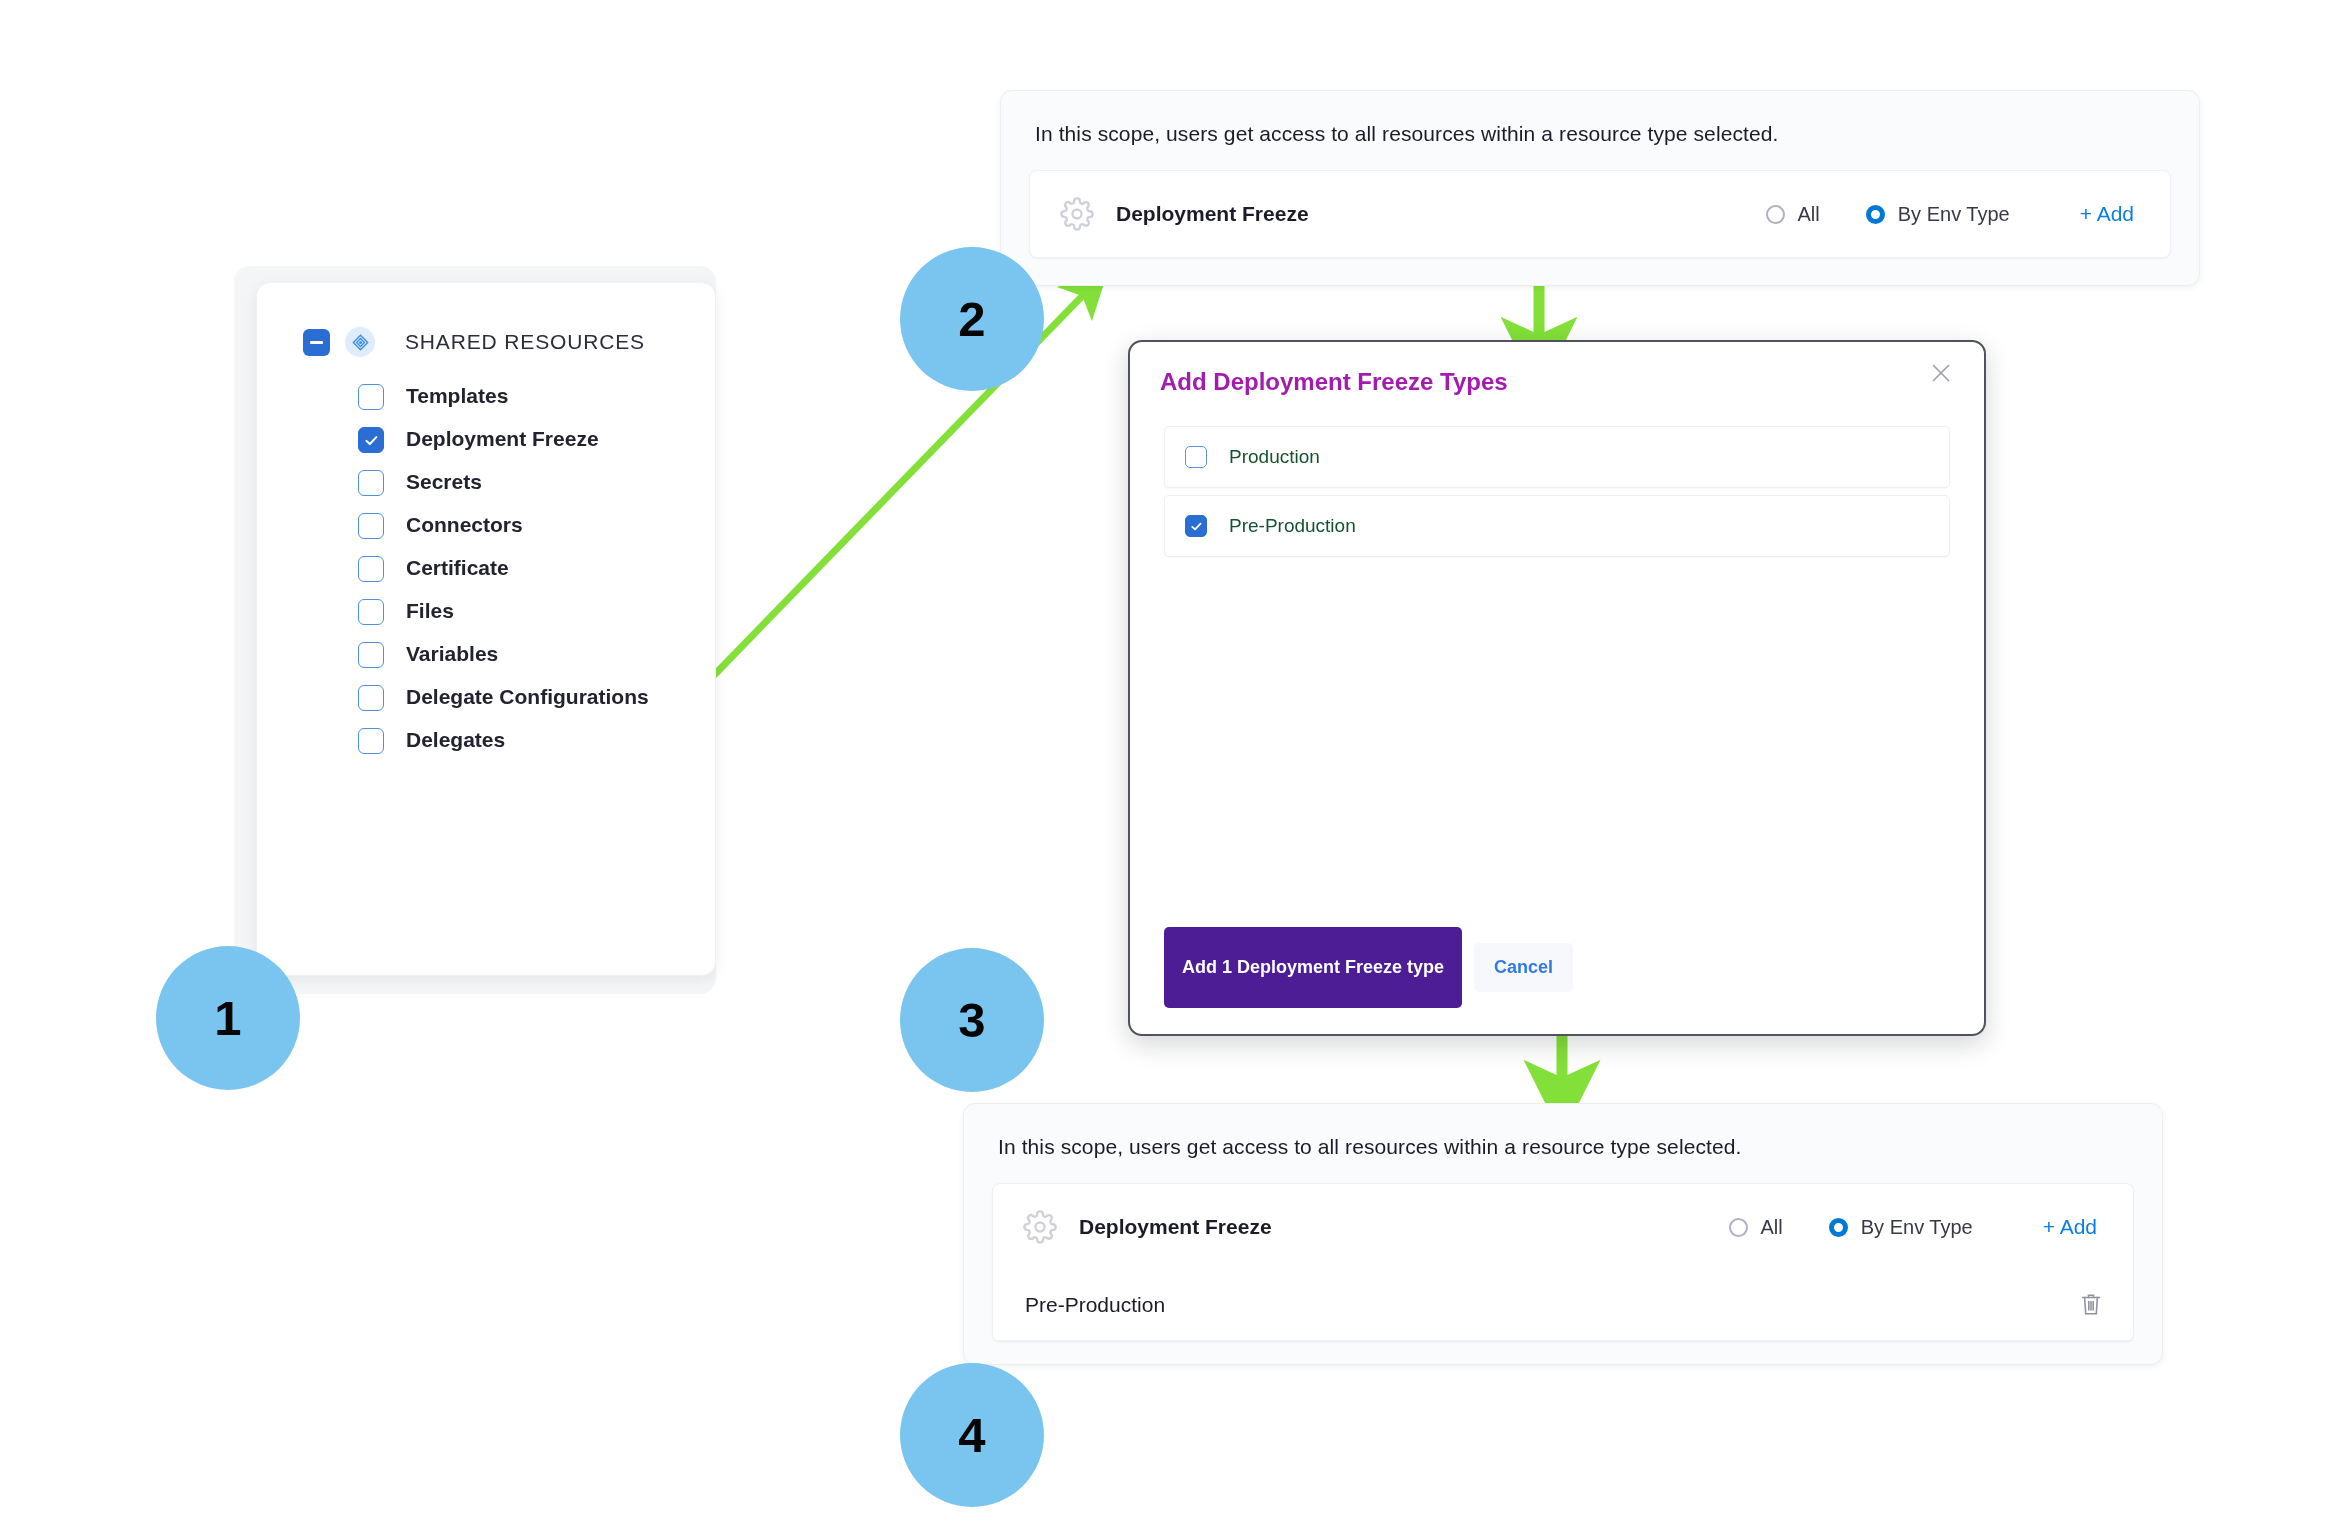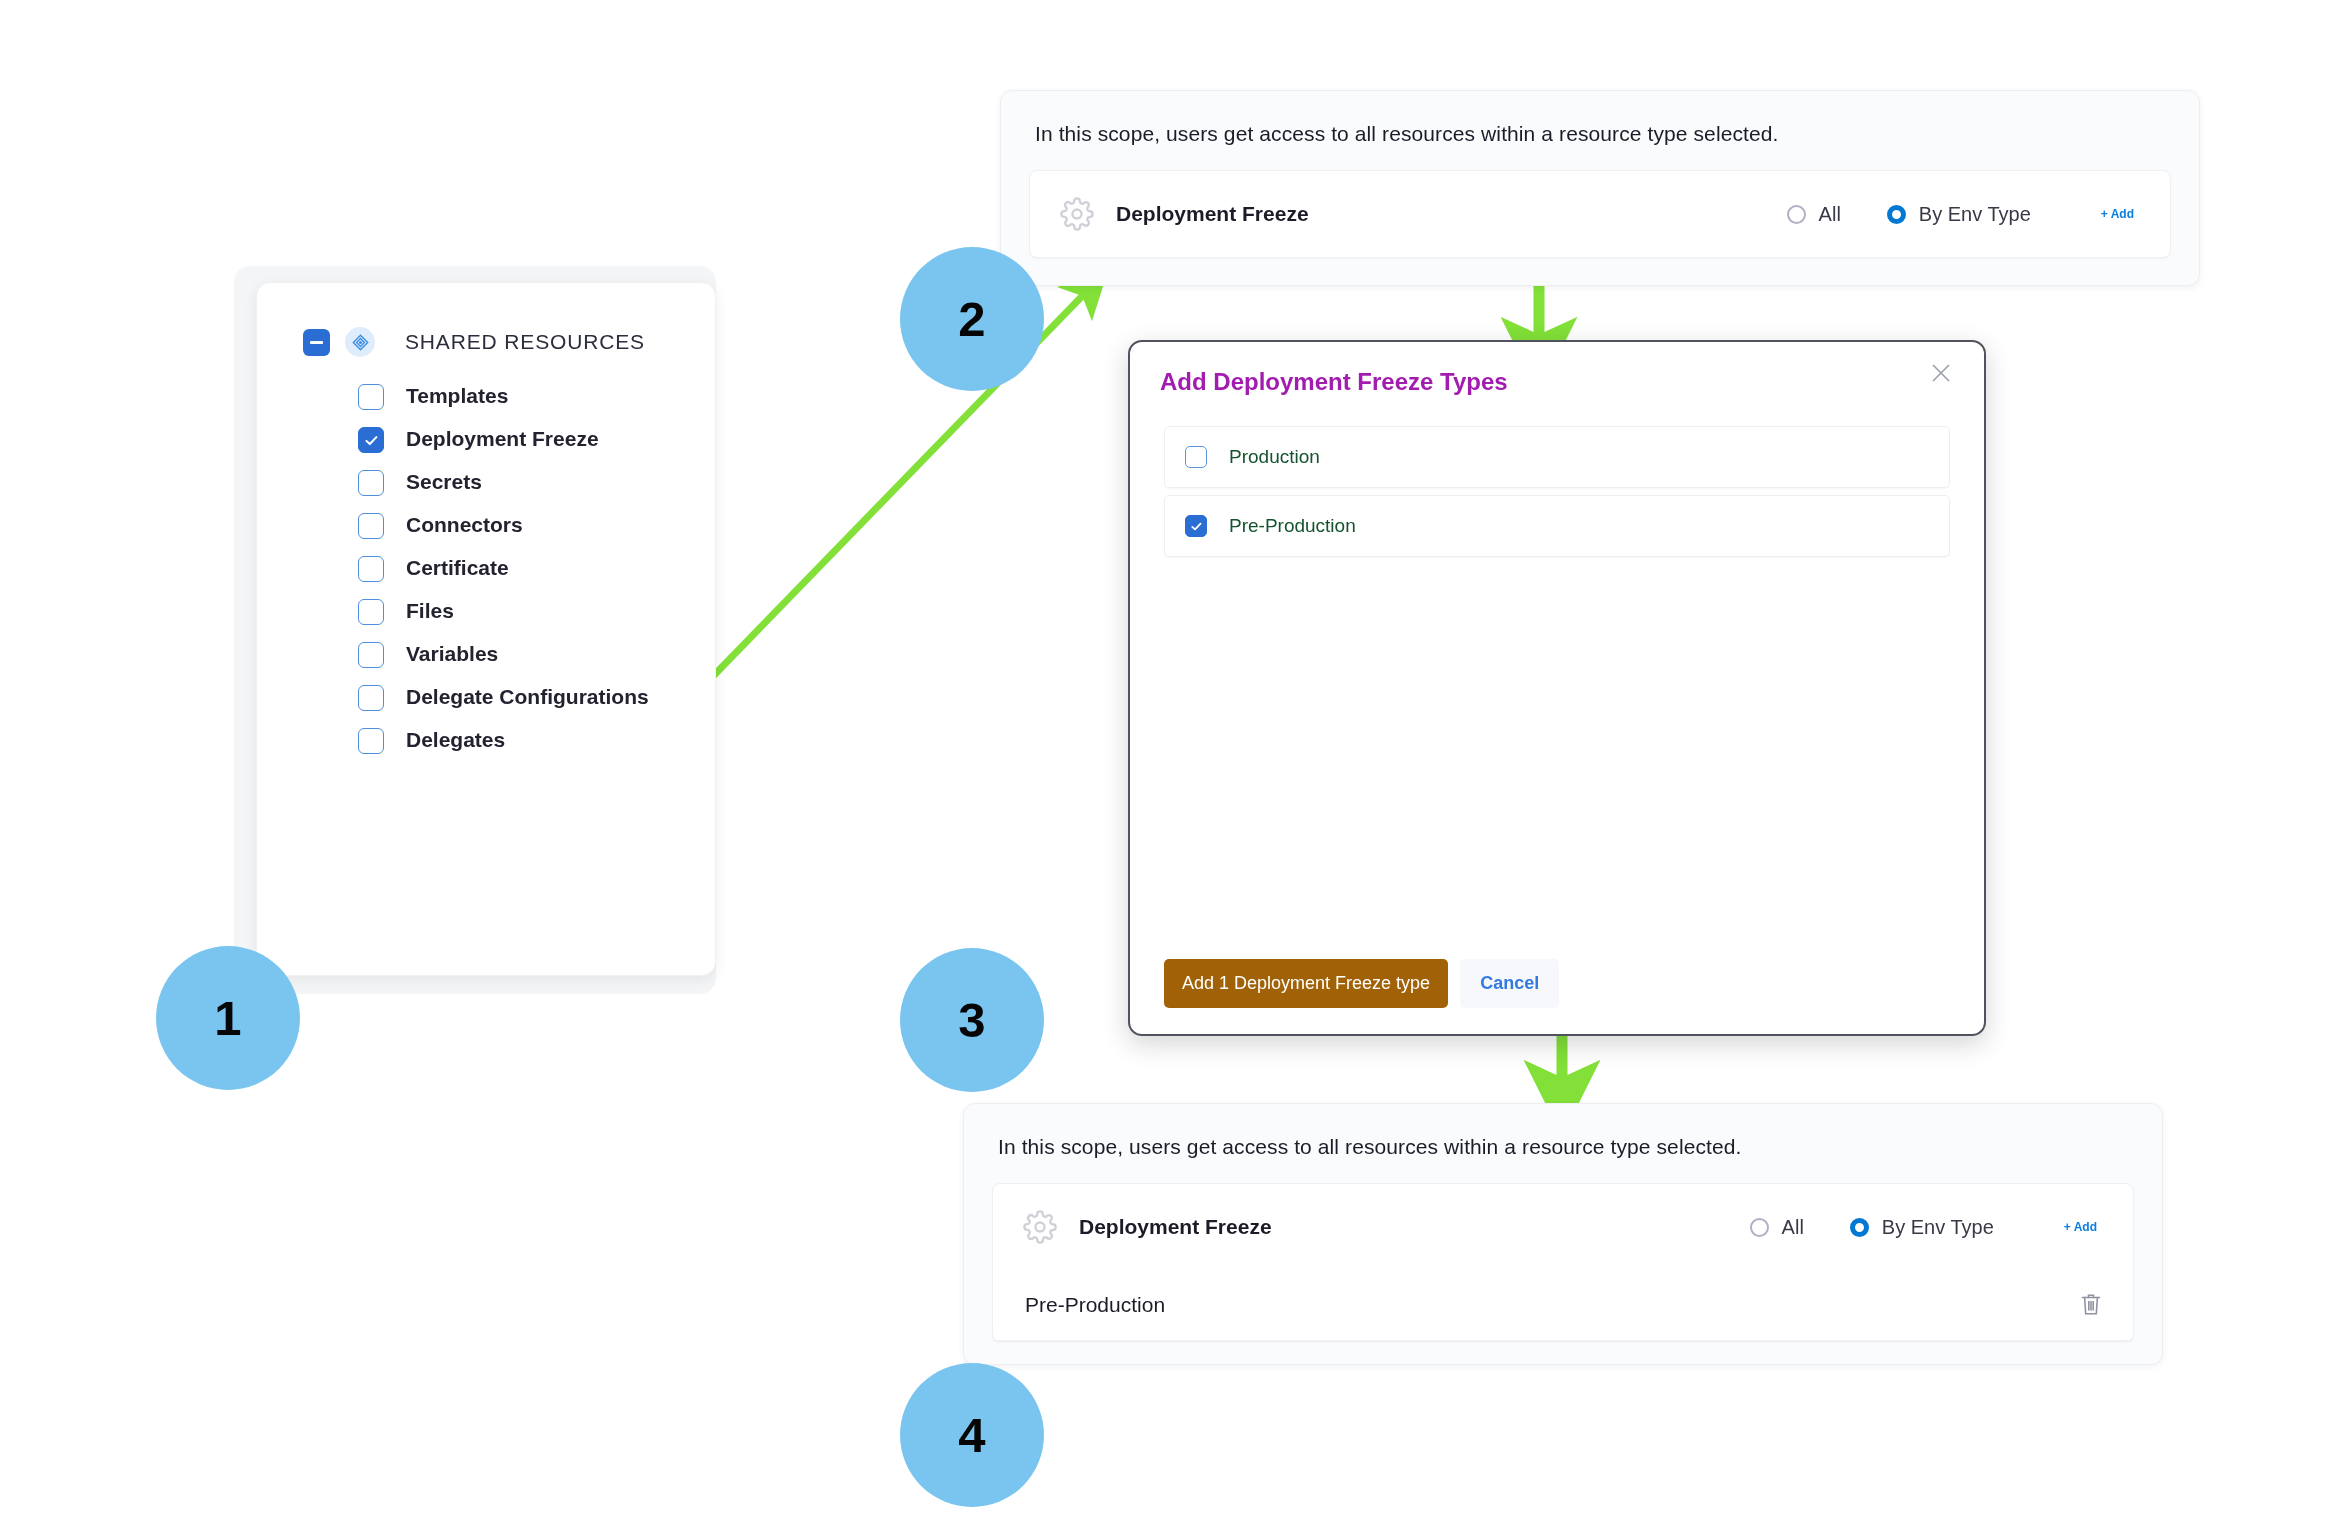--- a/index.html
+++ b/index.html
@@ -52,21 +52,21 @@
     border: 2px solid #b0b1c4; background: #fff;
     flex: 0 0 19px;
   }
   .radio-mark.on {
     border: 5px solid #0278d5;
     background: #fff;
     box-shadow: inset 0 0 0 2px #fff;
   }
   .radio-label { font-size: 20px; color: #383946; white-space: nowrap; }
   .add-link {
-    font-size: 12px; font-weight: bold; color: #0b7fe0;
+    font-size: 21px; font-weight: normal; color: #0b7fe0;
     white-space: nowrap; cursor: pointer;
     padding-right: 6px;
   }
   .scope-item-row {
     display: flex; align-items: center;
     padding: 22px 30px 22px 32px;
     border-bottom: 1px solid #eef0f4;
   }
   .scope-item-name { font-size: 21px; color: #1c1c28; flex: 1 1 auto; }
   .trash-icon { width: 24px; height: 26px; opacity: .75; }
@@ -169,24 +169,24 @@
   .cb-sm.checked { background: #2a6ed4; border-color: #2a6ed4; }
   .cb-sm svg { display: none; }
   .cb-sm.checked svg { display: block; }
   .opt-label { margin-left: 22px; font-size: 19px; color: #14532d; }
 
   .modal-footer {
     position: absolute; left: 34px; bottom: 26px;
     display: flex; align-items: center; gap: 12px;
   }
   .btn-primary {
-    background: #a16207; color: #ffffff;
-    font-size: 18px; font-weight: normal;
+    background: #4c1d95; color: #ffffff;
+    font-size: 18px; font-weight: bold;
     border: none; border-radius: 5px;
-    padding: 14px 18px;
+    padding: 30px 18px;
     cursor: pointer;
     font-family: "Liberation Sans", sans-serif;
   }
   .btn-ghost {
     background: #f6f8fb; color: #337ae0;
     font-size: 18px; font-weight: bold;
     border: none; border-radius: 5px;
     padding: 14px 20px;
     cursor: pointer;
     font-family: "Liberation Sans", sans-serif;

